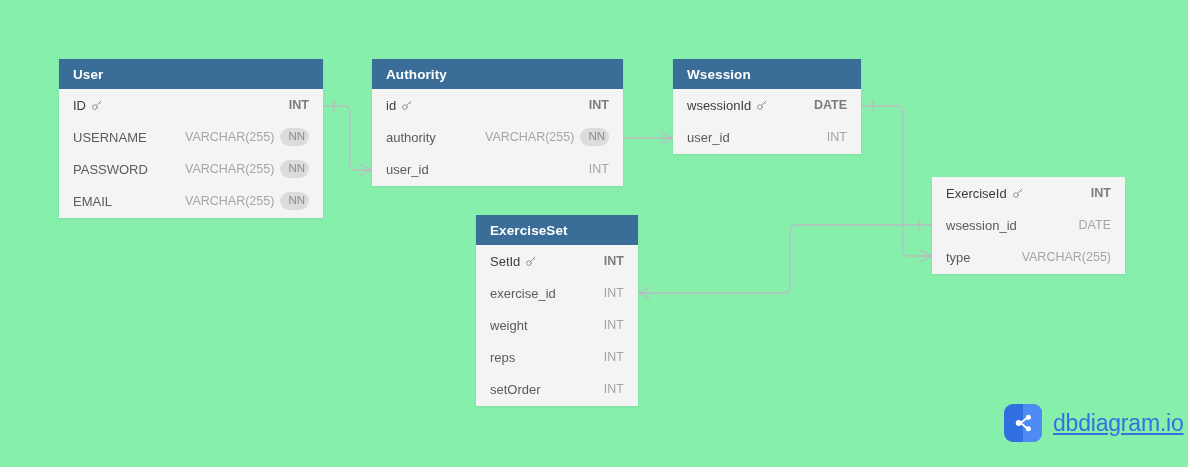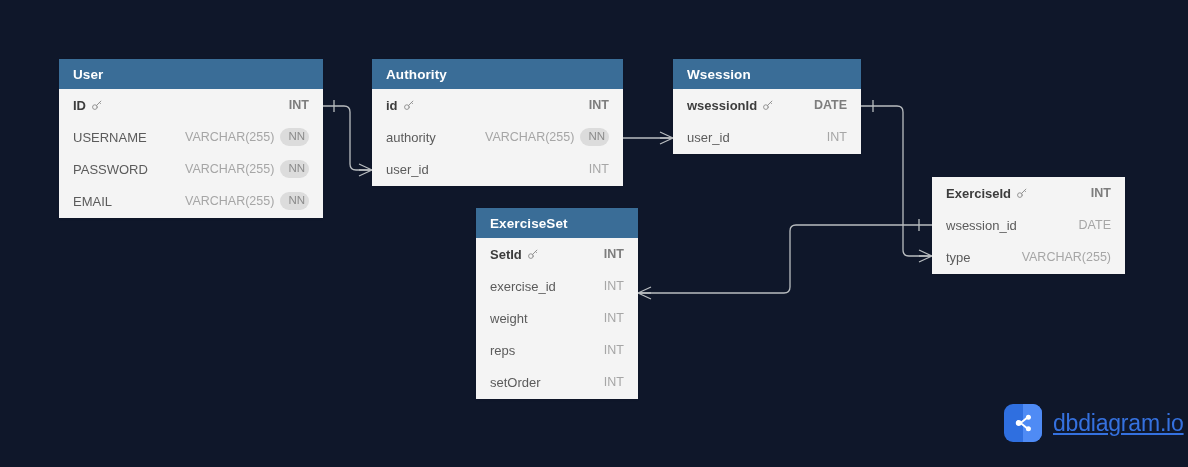--- a/index.html
+++ b/index.html
@@ -8,21 +8,21 @@
     background: #ffffff;
   }
   body {
     font-family: "Liberation Sans", sans-serif;
     -webkit-font-smoothing: antialiased;
   }
   #canvas {
     position: relative;
     width: 1188px;
     height: 467px;
-    background: #0f172a;
+    background: #86efac;
     overflow: hidden;
   }
 
   
   #edges {
     position: absolute;
     left: 0; top: 0;
     width: 1188px;
     height: 467px;
     pointer-events: none;
@@ -70,21 +70,21 @@
   }
   .field-name {
     color: #5b5b5b;
     white-space: nowrap;
     display: flex;
     align-items: center;
     gap: 5px;
   }
   .field-row.is-pk .field-name {
     color: #3d3d3d;
-    font-weight: bold;
+    font-weight: normal;
   }
   .field-spacer {
     flex: 1 1 auto;
     min-width: 14px;
   }
   .field-right {
     display: flex;
     align-items: center;
     gap: 6px;
     white-space: nowrap;
@@ -344,21 +344,21 @@
             <span class="field-name">
               <span>type</span>
             </span>
             <span class="field-spacer"></span>
             <span class="field-right">
               <span class="field-type">VARCHAR(255)</span>
             </span>
           </div>
         </div>
       </div>
-      <div class="table-card" style="left: 476px; top: 208px; width: 162px;">
+      <div class="table-card" style="left: 476px; top: 215px; width: 162px;">
         <div class="table-header">ExerciseSet</div>
         <div class="table-rows">
           <div class="field-row is-pk">
             <span class="field-name">
               <span>SetId</span>
               <span class="key-icon">
                 <svg viewBox="0 0 16 16" width="12" height="12">
                   <g fill="none" stroke="#6b6b6b" stroke-width="1.25" stroke-linecap="round" stroke-linejoin="round">
                     <circle cx="5.2" cy="10.8" r="3.1"></circle>
                     <path d="M7.4,8.6 L13.2,2.8"></path>

